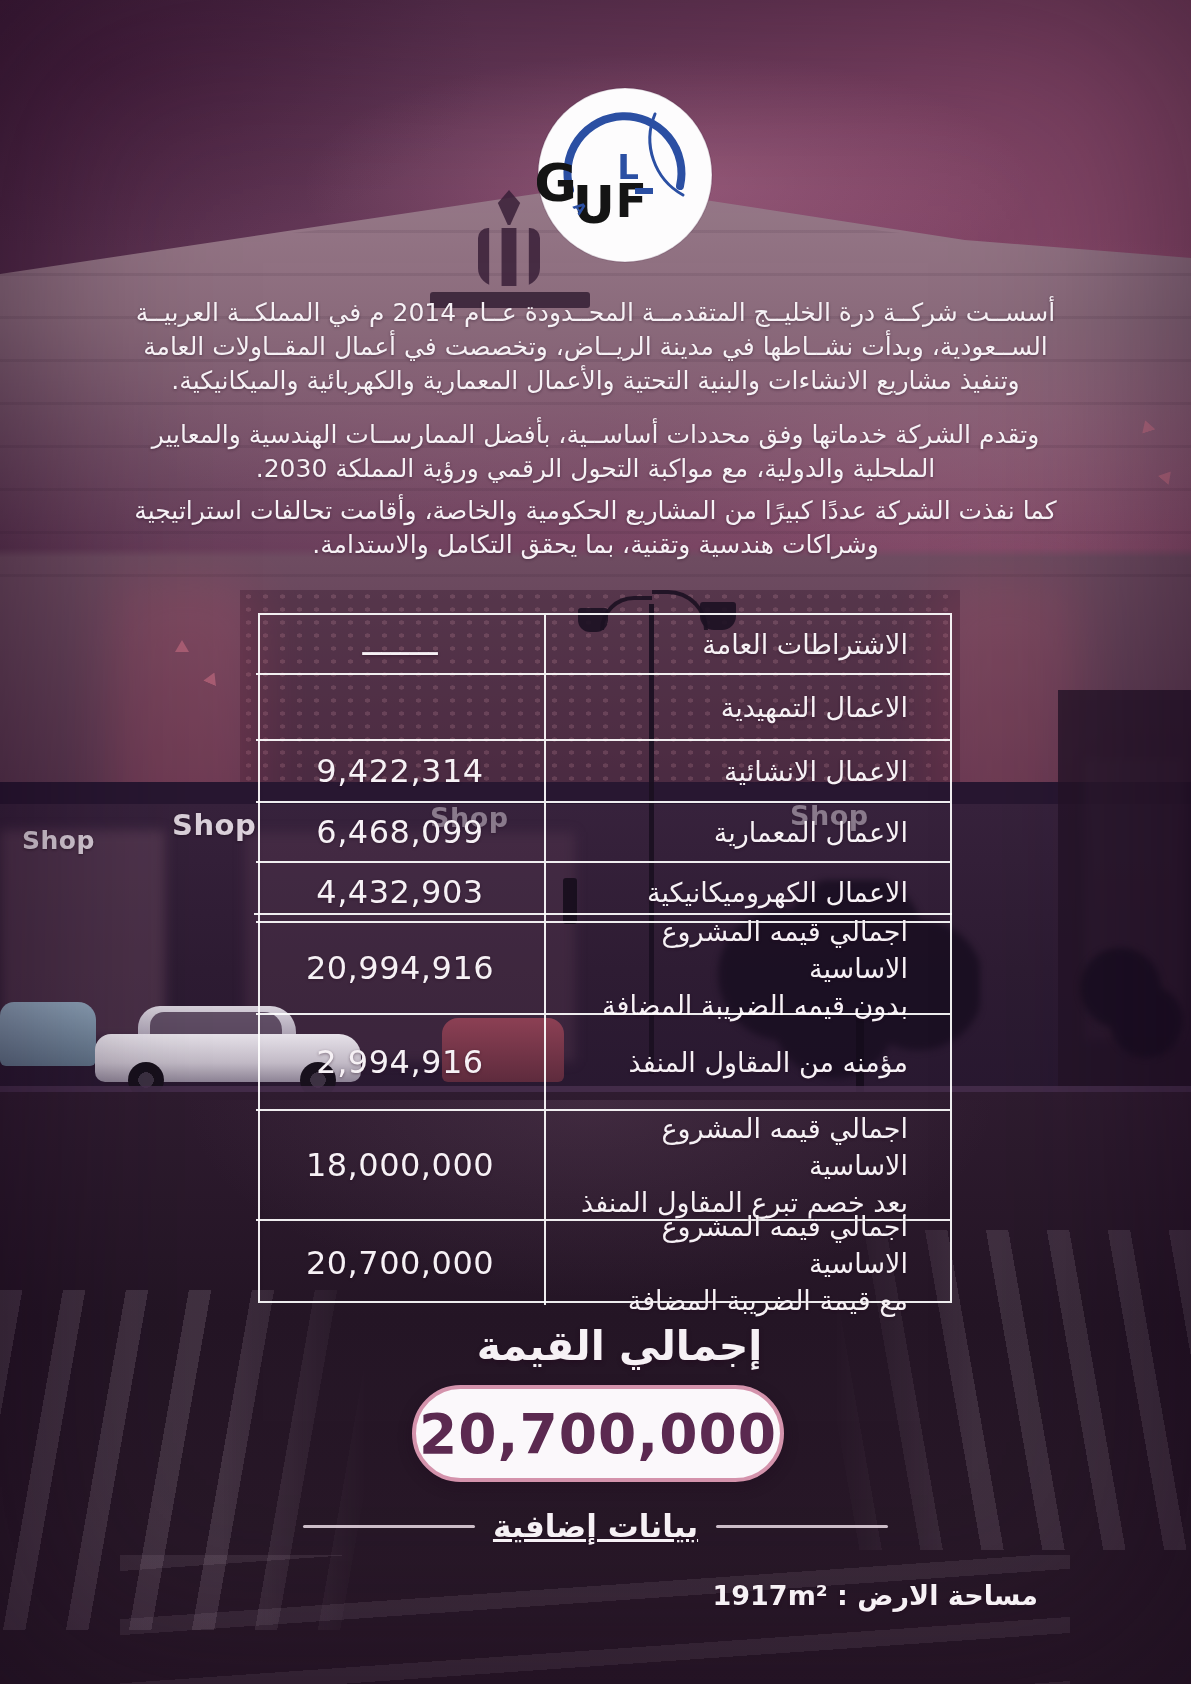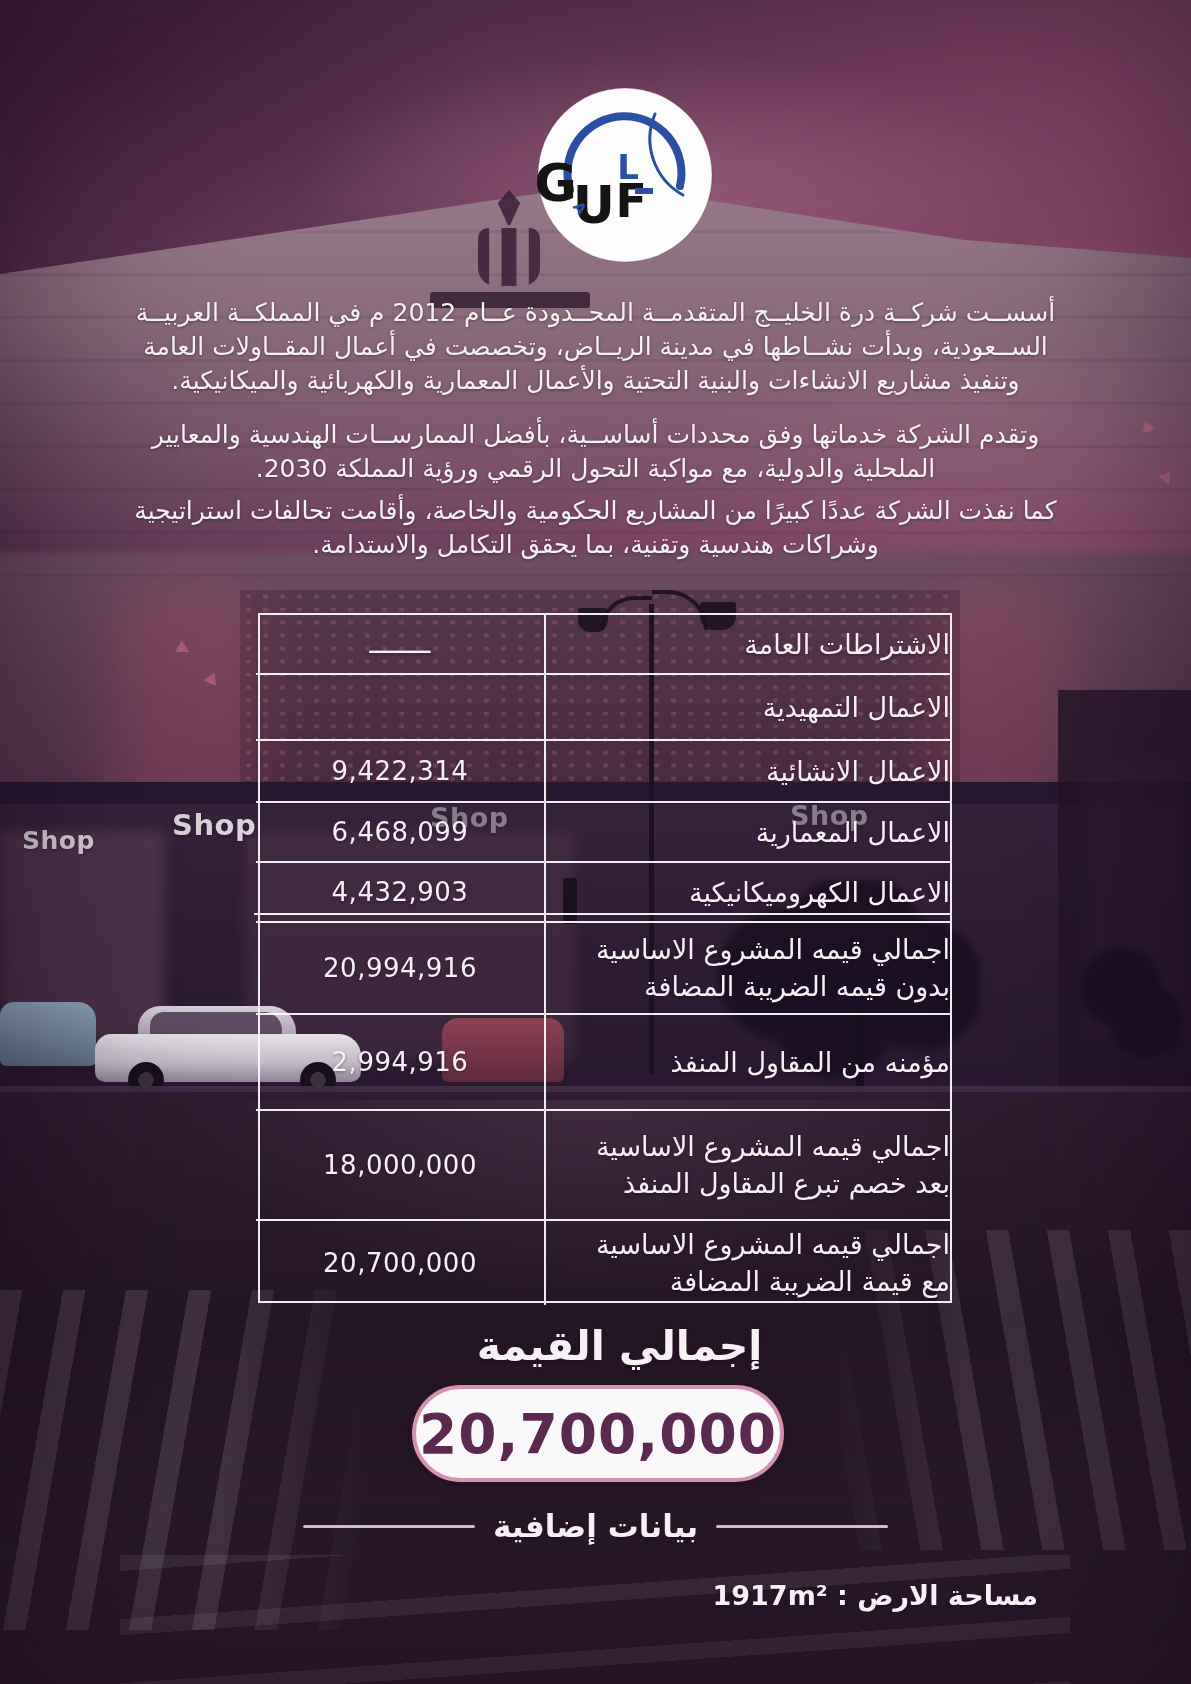--- a/index.html
+++ b/index.html
@@ -94,34 +94,34 @@
   .about p.tight{margin-bottom:8px;}
 
   .cost-table{position:absolute;left:258px;top:613px;width:694px;height:690px;
     display:grid;grid-template-rows:58px 66px 62px 60px 60px 92px 96px 110px 86px;
     border:2px solid rgba(255,255,255,.92);direction:rtl;}
   .trow{position:relative;display:flex;direction:rtl;border-top:2px solid rgba(255,255,255,.92);}
   .trow:first-child{border-top:none;}
   .trow.sep::before{content:"";position:absolute;left:-2px;right:-2px;top:-10px;height:2px;background:rgba(255,255,255,.92);}
   .cell{display:flex;align-items:center;}
   .cell.label{width:406px;border-left:2px solid rgba(255,255,255,.92);justify-content:flex-start;
-    padding-left:10px;font-size:27px;line-height:37px;white-space:pre-line;
+    padding-right:42px;padding-left:10px;font-size:27px;line-height:37px;white-space:pre-line;
     text-shadow:0 1px 3px rgba(35,8,30,.45);}
-  .cell.value{width:288px;justify-content:center;font-size:26px;letter-spacing:.5px;
+  .cell.value{width:288px;justify-content:center;font-size:32px;letter-spacing:.5px;
     direction:ltr;text-shadow:0 1px 3px rgba(35,8,30,.45);}
 
   .total-heading{position:absolute;left:0;right:0;top:1322px;text-align:center;
     font-size:41px;font-weight:700;text-shadow:0 2px 4px rgba(35,8,30,.5);padding-left:48px;}
   .total-pill{position:absolute;left:412px;top:1385px;width:372px;height:97px;
     background:#fbf8fb;border:4px solid #d493ac;border-radius:52px;
     display:flex;align-items:center;justify-content:center;
     font-size:55px;font-weight:700;color:#5b2950;direction:ltr;letter-spacing:1px;
     box-shadow:0 4px 14px rgba(30,8,28,.35);}
 
-  .extra-heading{position:absolute;left:0;right:0;top:1508px;display:flex;align-items:center;justify-content:center;gap:18px;}
+  .extra-heading{position:absolute;left:0;right:0;top:1508px;display:flex;align-items:center;justify-content:center;gap:18px;text-decoration:underline;}
   .extra-heading .txt{font-size:31px;font-weight:700;text-shadow:0 1px 3px rgba(35,8,30,.5);}
   .hline{width:172px;height:3px;background:rgba(234,219,229,.85);border-radius:2px;}
 
   .extra-row{position:absolute;left:0;right:0;top:1580px;display:flex;direction:rtl;
     justify-content:space-between;padding:0 153px 0 174px;font-size:27px;font-weight:700;
     text-shadow:0 1px 3px rgba(35,8,30,.5);}
   .extra-item{unicode-bidi:plaintext;}
 </style>
 </head>
 <body>
@@ -189,21 +189,21 @@
       <path id="duraPath" d="M 34 116 A 60 60 0 0 0 142 116" fill="none"></path>
     </defs>
     <text font-size="15" font-weight="bold" fill="#2b4fa3" letter-spacing="6" font-family="DejaVu Sans, sans-serif">
       <textPath href="#duraPath" startOffset="16%">DURA</textPath>
     </text>
   </svg>
 
   <div class="content">
 
     <div class="about">
-      <p>أسســت شركــة درة الخليــج المتقدمــة المحــدودة عــام 2012 م في المملكــة العربيــة الســعودية، وبدأت نشــاطها في مدينة الريــاض، وتخصصت في أعمال المقــاولات العامة وتنفيذ مشاريع الانشاءات والبنية التحتية والأعمال المعمارية والكهربائية والميكانيكية.</p>
+      <p>أسســت شركــة درة الخليــج المتقدمــة المحــدودة عــام 2014 م في المملكــة العربيــة الســعودية، وبدأت نشــاطها في مدينة الريــاض، وتخصصت في أعمال المقــاولات العامة وتنفيذ مشاريع الانشاءات والبنية التحتية والأعمال المعمارية والكهربائية والميكانيكية.</p>
       <p class="tight">وتقدم الشركة خدماتها وفق محددات أساســية، بأفضل الممارســات الهندسية والمعايير الملحلية والدولية، مع مواكبة التحول الرقمي ورؤية المملكة 2030.</p>
       <p>كما نفذت الشركة عددًا كبيرًا من المشاريع الحكومية والخاصة، وأقامت تحالفات استراتيجية وشراكات هندسية وتقنية، بما يحقق التكامل والاستدامة.</p>
     </div>
 
     <div class="cost-table">
       <div class="trow">
         <div class="cell label">الاشتراطات العامة</div>
         <div class="cell value">ــــــــ</div>
       </div>
       <div class="trow">

